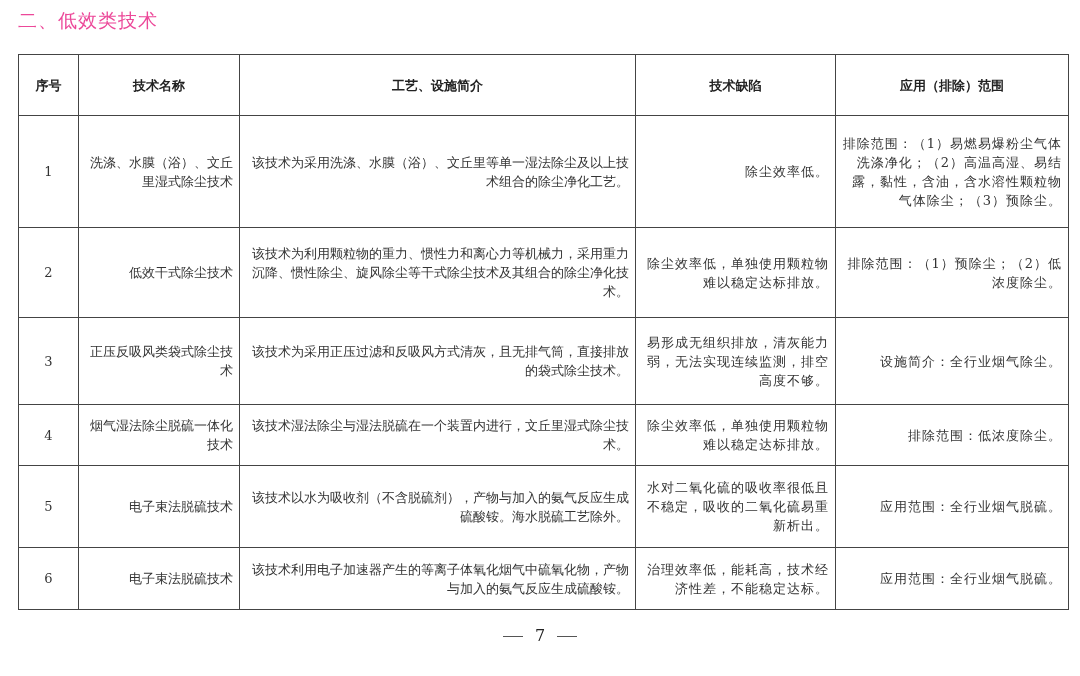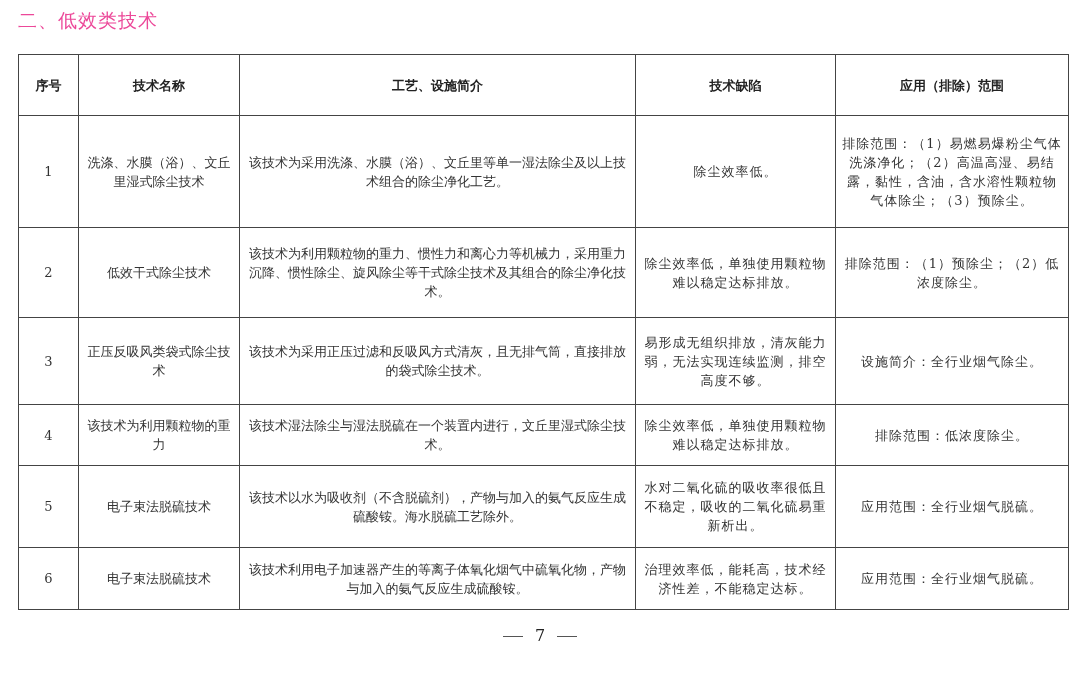--- a/index.html
+++ b/index.html
@@ -46,21 +46,21 @@
       font-weight: bold;
       font-size: 13px;
       color: #222;
       height: 44px;
       text-align: center;
     }
     .tech-table td.num {
       text-align: center;
     }
     .tech-table td.text {
-      text-align: center;
+      text-align: right;
     }
     .tech-table td.defect {
       letter-spacing: 1px;
     }
     .tech-table td.scope {
       letter-spacing: 1px;
     }
     .page-number {
       position: absolute;
       left: 0;
@@ -118,21 +118,21 @@
     </tr>
     <tr style="height:87px">
       <td class="num">3</td>
       <td class="text">正压反吸风类袋式除尘技术</td>
       <td class="text">该技术为采用正压过滤和反吸风方式清灰，且无排气筒，直接排放的袋式除尘技术。</td>
       <td class="text defect">易形成无组织排放，清灰能力弱，无法实现连续监测，排空高度不够。</td>
       <td class="text scope">设施简介：全行业烟气除尘。</td>
     </tr>
     <tr style="height:61px">
       <td class="num">4</td>
-      <td class="text">该技术为利用颗粒物的重力</td>
+      <td class="text">烟气湿法除尘脱硫一体化技术</td>
       <td class="text">该技术湿法除尘与湿法脱硫在一个装置内进行，文丘里湿式除尘技术。</td>
       <td class="text defect">除尘效率低，单独使用颗粒物难以稳定达标排放。</td>
       <td class="text scope">排除范围：低浓度除尘。</td>
     </tr>
     <tr style="height:82px">
       <td class="num">5</td>
       <td class="text">电子束法脱硫技术</td>
       <td class="text">该技术以水为吸收剂（不含脱硫剂），产物与加入的氨气反应生成硫酸铵。海水脱硫工艺除外。</td>
       <td class="text defect">水对二氧化硫的吸收率很低且不稳定，吸收的二氧化硫易重新析出。</td>
       <td class="text scope">应用范围：全行业烟气脱硫。</td>

